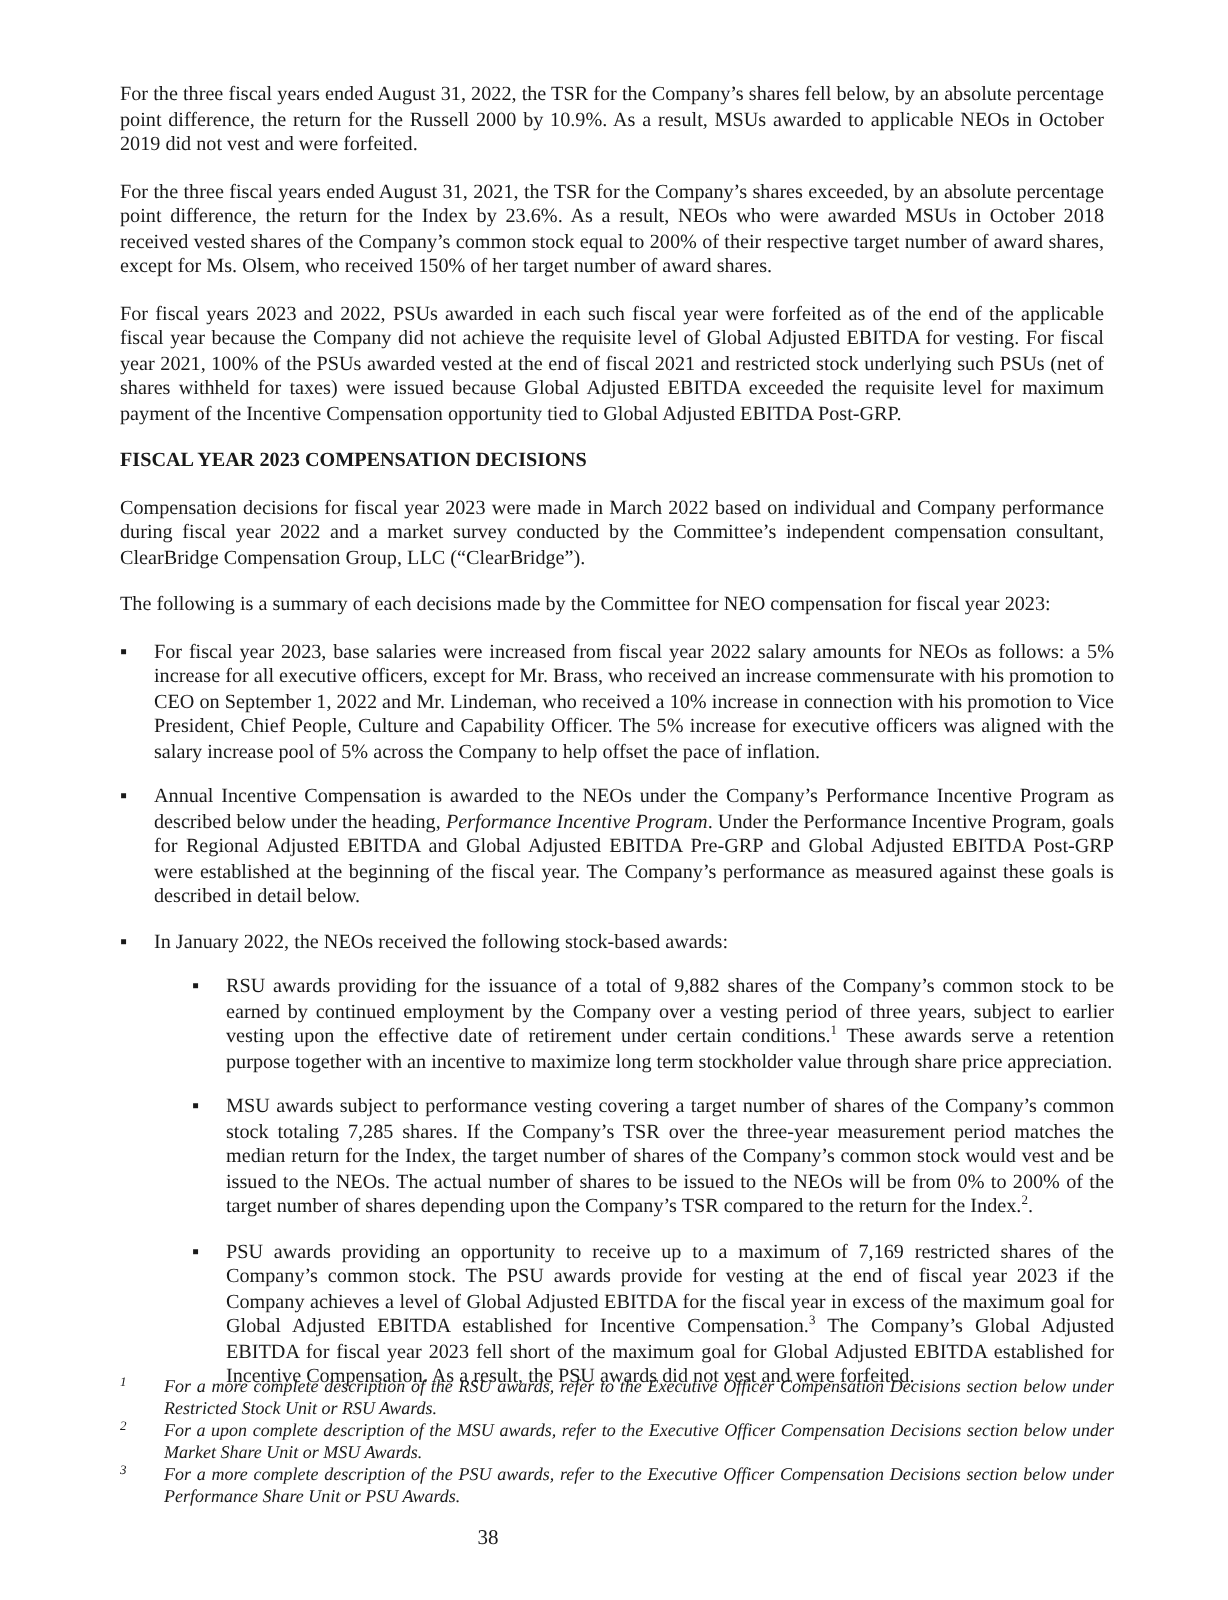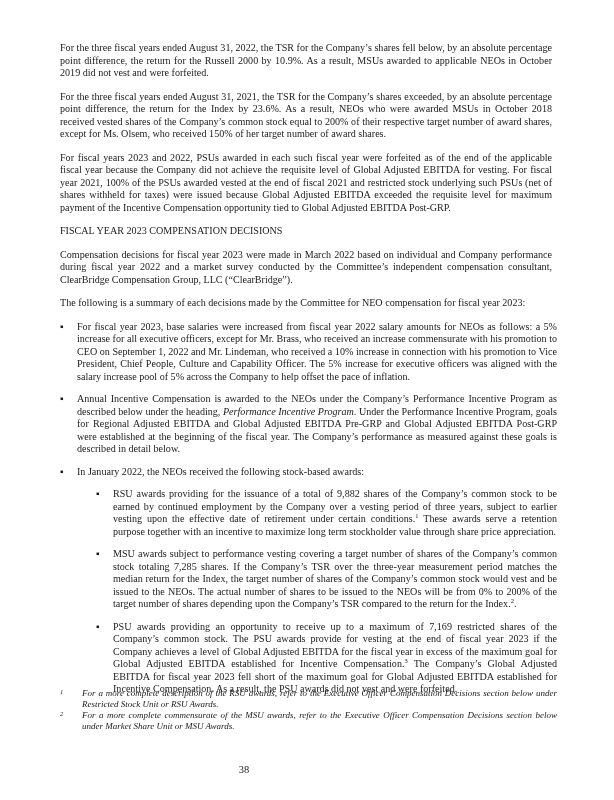--- a/index.html
+++ b/index.html
@@ -3,21 +3,21 @@
 <meta charset="utf-8">
 <style>
   html, body { margin: 0; padding: 0; background: #ffffff; }
   body { width: 614px; height: 800px; position: relative; overflow: hidden; }
   .page {
     position: absolute; left: 60px; top: 42px; width: 497px;
     font-family: "Liberation Serif", serif; font-size: 10.1px; line-height: 12.5px;
     color: #1a1a1a;
   }
   p { margin: 0 5px 11px 0; text-align: justify; }
-  .heading { font-weight: normal; margin: 0 0 11px 0; font-size: 10.1px; }
+  .heading { font-weight: bold; margin: 0 0 11px 0; font-size: 10.1px; }
   ul.l1 { list-style: none; margin: 0; padding: 0; }
   ul.l1 > li { position: relative; padding-left: 17px; margin-bottom: 10px; text-align: justify; }
   ul.l1 > li > .bullet { position: absolute; left: 0; top: 0; }
   ul.l2 { list-style: none; margin: 10px 0 0 0; padding: 0; }
   ul.l2 > li { position: relative; padding-left: 36px; margin-left: 0; margin-bottom: 10px; text-align: justify; }
   ul.l2 > li > .bullet { position: absolute; left: 19px; top: 0; }
   sup { font-size: 6.5px; line-height: 0; vertical-align: 4px; }
   .footnotes {
     position: absolute; left: 60px; top: 688px; width: 497px;
     font-family: "Liberation Serif", serif; font-style: italic;
@@ -72,17 +72,21 @@
   </ul>
 </div>
 
 <div class="footnotes">
   <div class="fn">
     <span class="fn-num">1</span>
     <span>For a more complete description of the RSU awards, refer to the Executive Officer Compensation Decisions section below under Restricted Stock Unit or RSU Awards.</span>
   </div>
   <div class="fn">
     <span class="fn-num">2</span>
-    <span>For a more complete commensurate of the MSU awards, refer to the Executive Officer Compensation Decisions section below under Market Share Unit or MSU Awards.</span>
+    <span>For a upon complete description of the MSU awards, refer to the Executive Officer Compensation Decisions section below under Market Share Unit or MSU Awards.</span>
+  </div>
+  <div class="fn">
+    <span class="fn-num">3</span>
+    <span>For a more complete description of the PSU awards, refer to the Executive Officer Compensation Decisions section below under Performance Share Unit or PSU Awards.</span>
   </div>
 </div>
 
 <div class="page-num">38</div>
 
 </body></html>

